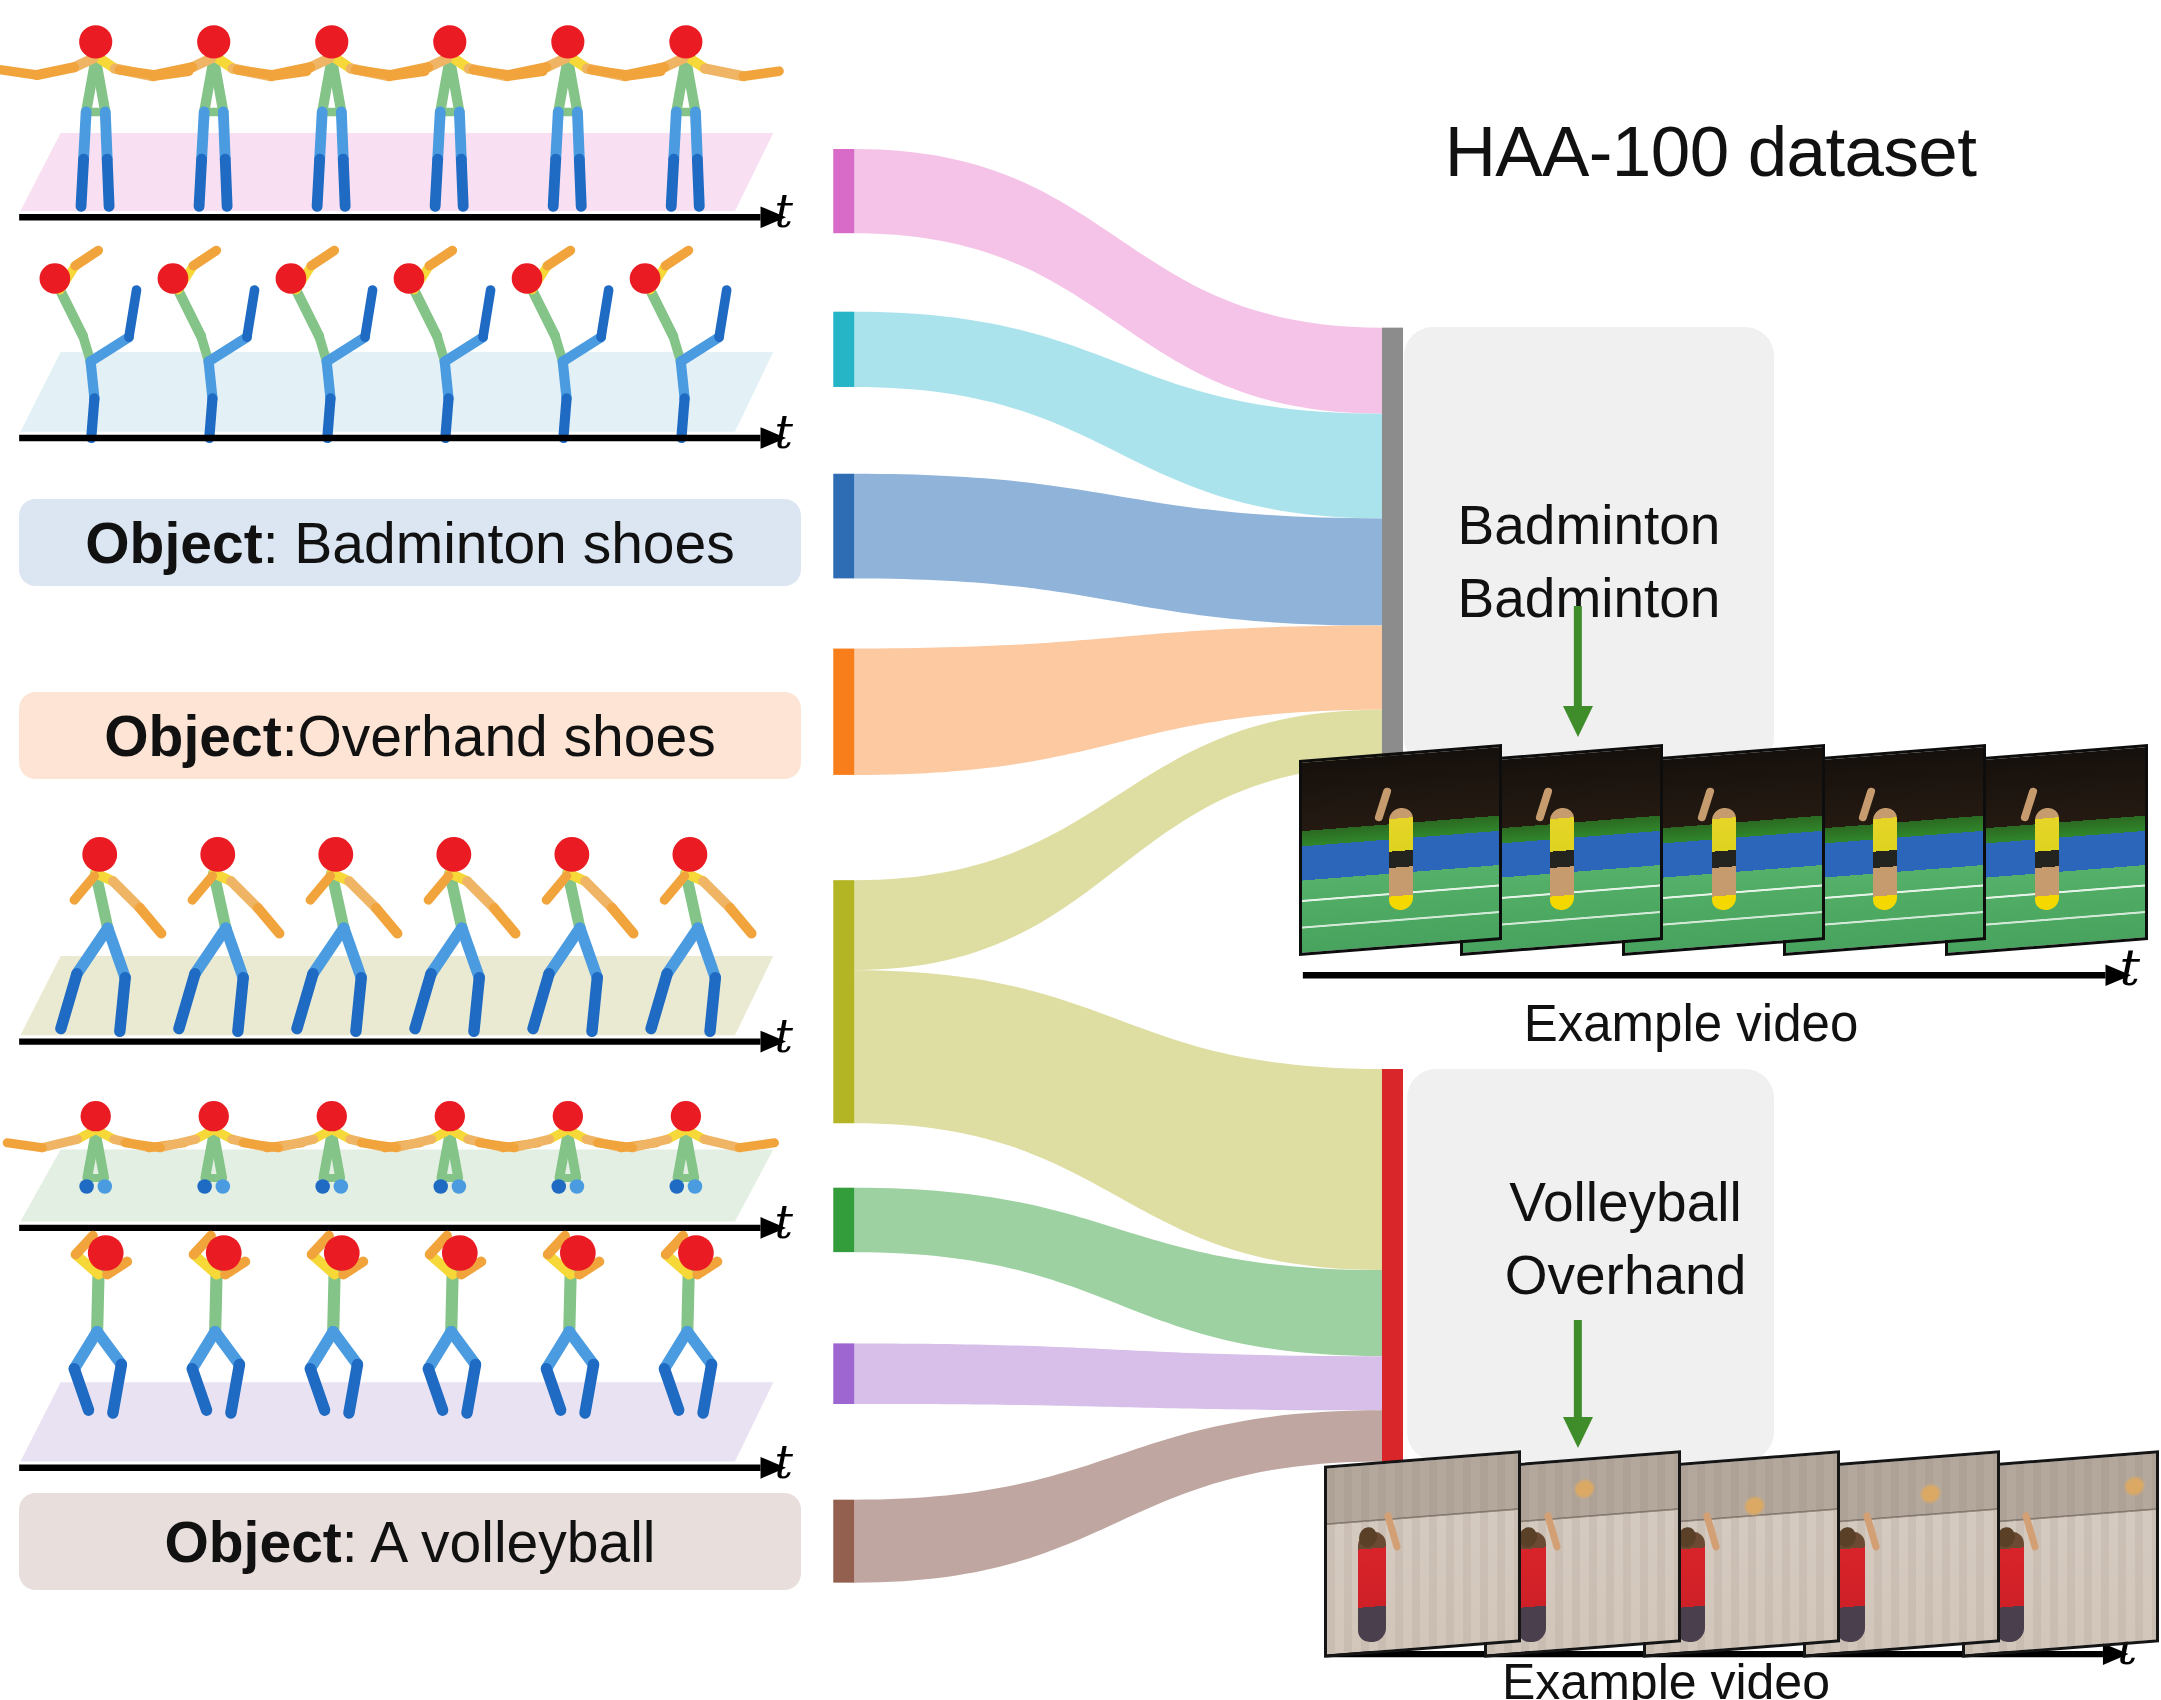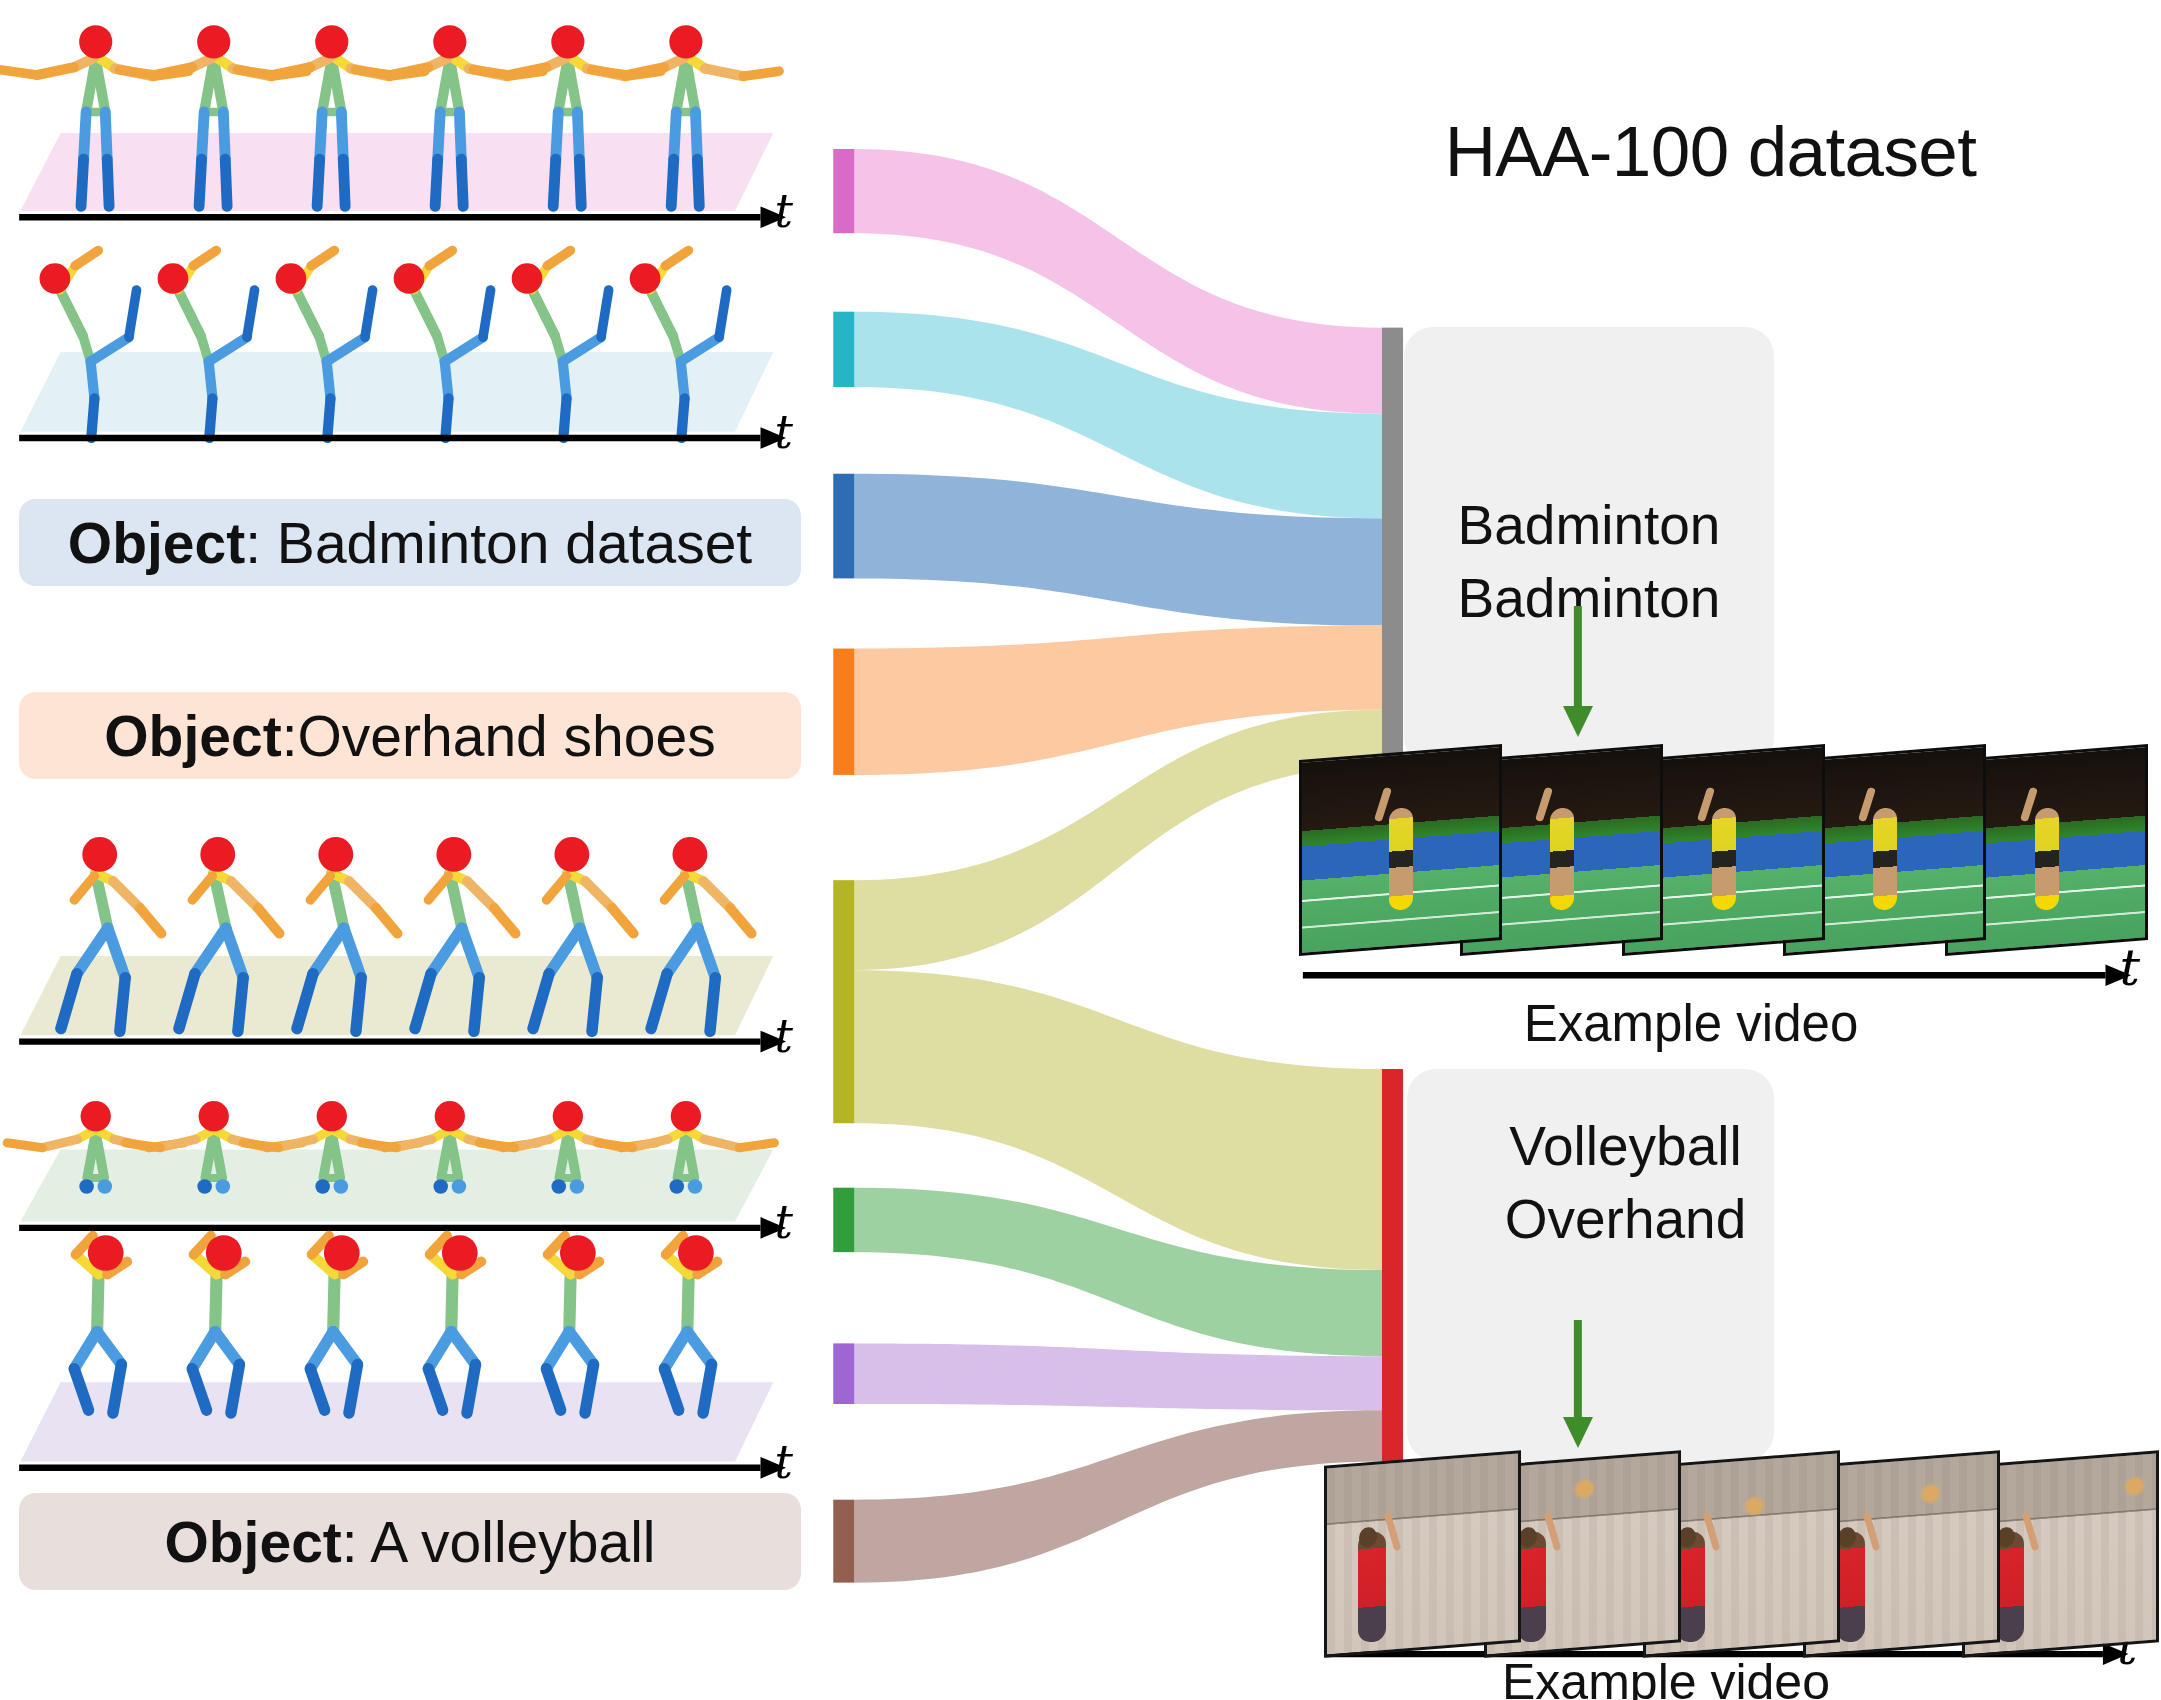--- a/index.html
+++ b/index.html
@@ -512,21 +512,21 @@
       </g>
       <g>
         <line x1="2078" y1="2592" x2="3296" y2="2592" stroke="#000000" stroke-width="10"></line>
         <polygon points="3296,2575 3336,2592 3296,2609" fill="#000000"></polygon>
         <text x="3318" y="2608" font-family="&quot;DejaVu Serif&quot;,serif" font-style="italic" font-size="80" fill="#000">t</text>
       </g>
     </svg>
 
   <div class="obj-label" id="obj-label-0" style="top: 499px; background: rgb(220, 230, 242);">
     <span class="obj-bold">Object</span>
-      <span> : Badminton dataset</span>
+      <span> : Badminton shoes</span>
   </div>
   <div class="obj-label" id="obj-label-1" style="top: 692px; background: rgb(253, 228, 212);">
     <span class="obj-bold">Object</span>
       <span> :Overhand shoes</span>
   </div>
   <div class="obj-label" id="obj-label-2" style="top: 1493px; height: 97px; background: rgb(232, 223, 220);">
     <span class="obj-bold">Object</span>
       <span> : A volleyball</span>
   </div>
 
@@ -554,21 +554,21 @@
       <div class="frame bframe" style="left: 1783px; top: 752px; z-index: 17;">
         <div class="bplayer"></div>
       </div>
       <div class="frame bframe" style="left: 1945px; top: 752px; z-index: 16;">
         <div class="bplayer"></div>
       </div>
     </div>
   <div class="caption" style="left:1340px;top:994px;width:702px;font-size:51px;">Example video</div>
 
   <div class="action-box" id="box-volleyball" style="left: 1407px; top: 1069px; width: 367px; height: 392px; background: rgb(240, 240, 240);"></div>
-  <div class="action-label" id="label-volleyball" style="left:1407px;top:1090px;width:437px;">
+  <div class="action-label" id="label-volleyball" style="left:1407px;top:1146px;width:437px;">
     <div>Volleyball</div>
     <div>Overhand</div>
   </div>
   <div class="garrow" id="garrow-1" style="left:1562px;top:1320px;width:31px;height:128px;">
     <div class="shaft" style="top: 0px; height: 97px; background: rgb(63, 140, 42);"></div>
     <div class="head" style="top:97px;border-top:31px solid #3f8c2a;"></div>
   </div>
   <div id="vframes">
       <div class="frame vframe" style="left: 1324px; top: 1458px; z-index: 20;">
         <div class="vplayer"></div>

